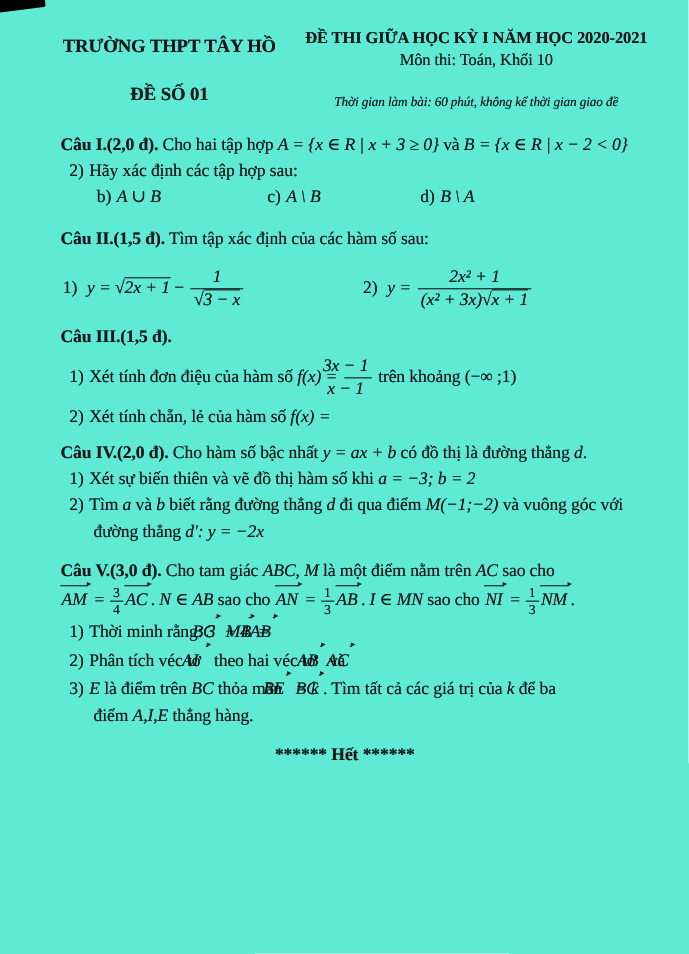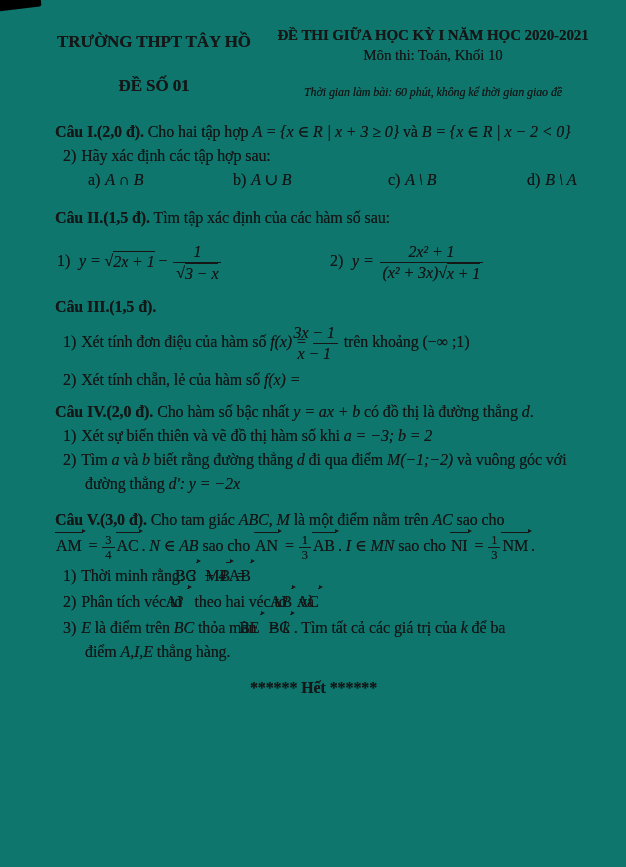--- a/index.html
+++ b/index.html
@@ -1,18 +1,18 @@
 <!DOCTYPE html>
 <html><head>
 <meta charset="utf-8">
 <style>
   * { margin:0; padding:0; box-sizing:border-box; }
   html,body { background:#ffffff; }
   .page {
-    position:relative; width:626px; height:867px; background:#0f766e;
+    position:relative; width:626px; height:867px; background:#5eead4;
     font-family:"Liberation Serif","DejaVu Serif",serif;
     font-size:16px; line-height:24px; color:#161616;
     letter-spacing:-0.1px; overflow:hidden;
     text-shadow:0 0 0.35px rgba(0,0,0,0.6);
   }
   .artifact { position:absolute; top:-3px; left:-5px; width:46px; height:12px;
     background:#000; transform:rotate(-7deg); border-radius:2px; }
 
   .header { display:flex; padding:26px 18px 0 50px; }
   .hl { width:208px; text-align:center; padding-top:4px; }
@@ -46,21 +46,21 @@
         line-height:20px; margin:0 2px; }
   .fr .n { display:block; border-bottom:1.3px solid #161616; padding:0 3px; }
   .fr .d { display:block; padding:0 3px; }
   .fr.sm { font-size:12.5px; line-height:14px; margin:0 1px; }
   .fr.sm .n { border-bottom-width:1.1px; padding:0 2px; }
 
   .sq { white-space:nowrap; }
   .sq .rs { font-style:normal; }
   .sq .rb { border-top:1.3px solid #161616; padding-top:0.5px; }
 
-  .vec { display:inline-block; position:relative; padding:2px 3px 0 1px; }
+  .vec { font-style:italic; display:inline-block; position:relative; padding:2px 3px 0 1px; }
   .vec::before { content:""; position:absolute; top:0; left:0; right:2px;
     border-top:1.2px solid #161616; }
   .vec::after { content:""; position:absolute; top:-3px; right:-1px; width:0; height:0;
     border-left:4px solid #161616; border-top:2.5px solid transparent; border-bottom:2.5px solid transparent; }
 
   .frline { margin-top:4px; }
   .het { text-align:center; font-weight:bold; margin-top:12px; margin-left:-20px; }
   .footerblock { margin-left:-18px; }
   .sign { margin-top:26px; white-space:nowrap; }
   .note { margin-top:6px; }
@@ -91,23 +91,20 @@
         <span class="b">Câu I.(2,0 đ).</span>
         <span>Cho hai tập hợp</span>
         <span class="m">A = {x ∈ R | x + 3 ≥ 0}</span>
         <span>và</span>
         <span class="m">B = {x ∈ R | x − 2 &lt; 0}</span>
       </div>
       <div class="item">
         <span class="mk">2)</span><span>Hãy xác định các tập hợp sau:</span>
       </div>
       <div class="optrow">
-        <div class="opt o1">
-          <span class="mk">a)</span><span class="m">A ∩ B</span>
-        </div>
         <div class="opt o2">
           <span class="mk">b)</span><span class="m">A ∪ B</span>
         </div>
         <div class="opt o3">
           <span class="mk">c)</span><span class="m">A \ B</span>
         </div>
         <div class="opt o4">
           <span class="mk">d)</span><span class="m">B \ A</span>
         </div>
       </div>

